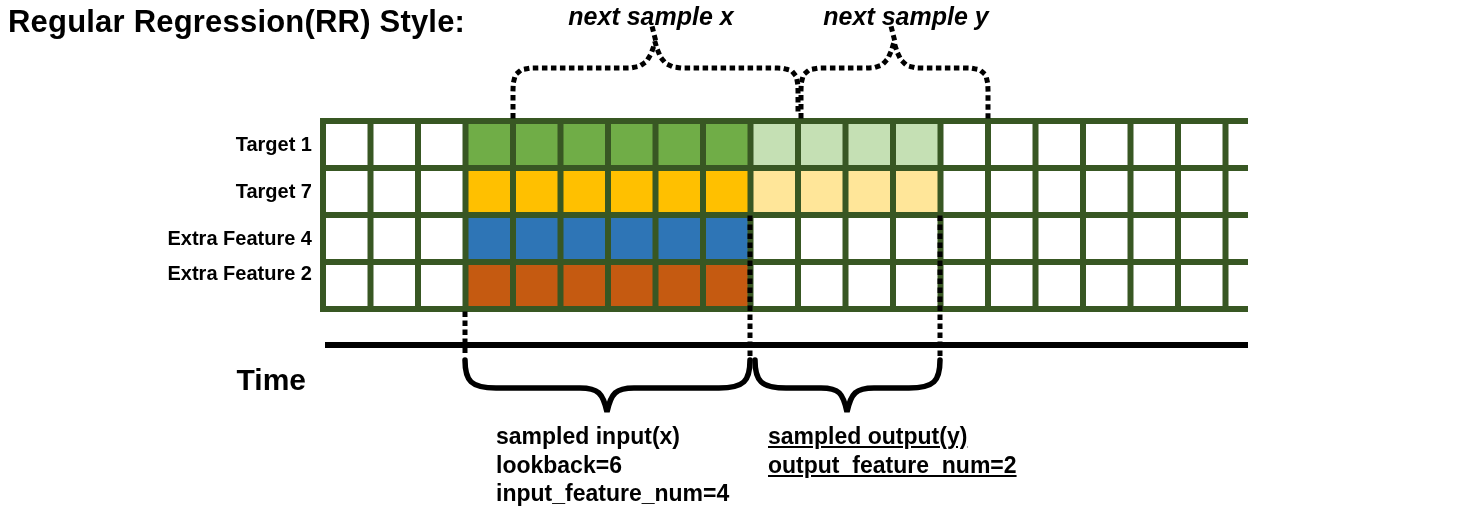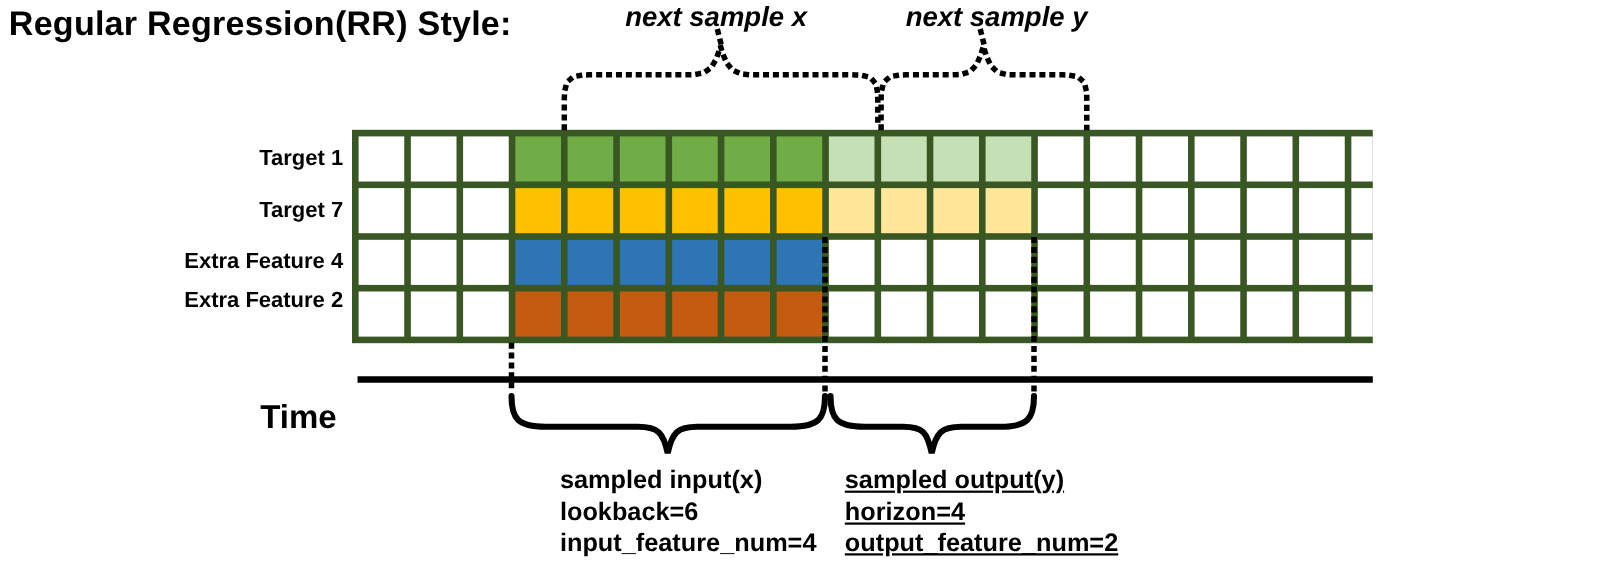--- a/index.html
+++ b/index.html
@@ -70,21 +70,21 @@
     fill:none;
     stroke-linecap:round;
   }
   .ann{
     position:absolute;
     font-size:23px;
     font-weight:600;
     line-height:28.5px;
     white-space:nowrap;
   }
-  .ann.input{ left:509px; top:422px; }
+  .ann.input{ left:496px; top:422px; }
   .ann.output{ left:768px; top:422px;text-decoration:underline; }
 </style>
 </head>
 <body>
 
 <div class="canvas">
 
   <div class="title">Regular Regression(RR) Style:</div>
 
   <div class="brace-label x">next sample x</div>
@@ -216,17 +216,16 @@
     <path class="solidbrace" d="M 755 360 C 755 381 761 388 786 388 L 821 388 C 839 388 843 393 847 412 C 851 393 856 388 874 388 L 909 388 C 934 388 940 381 940 360"></path>
   </svg>
 
   <div class="ann input">
     <div>sampled input(x)</div>
     <div>lookback=6</div>
     <div>input_feature_num=4</div>
   </div>
   <div class="ann output">
     <div>sampled output(y)</div>
-    <div>horizon=4</div>
     <div>output_feature_num=2</div>
   </div>
 
 </div>
 
 </body></html>

